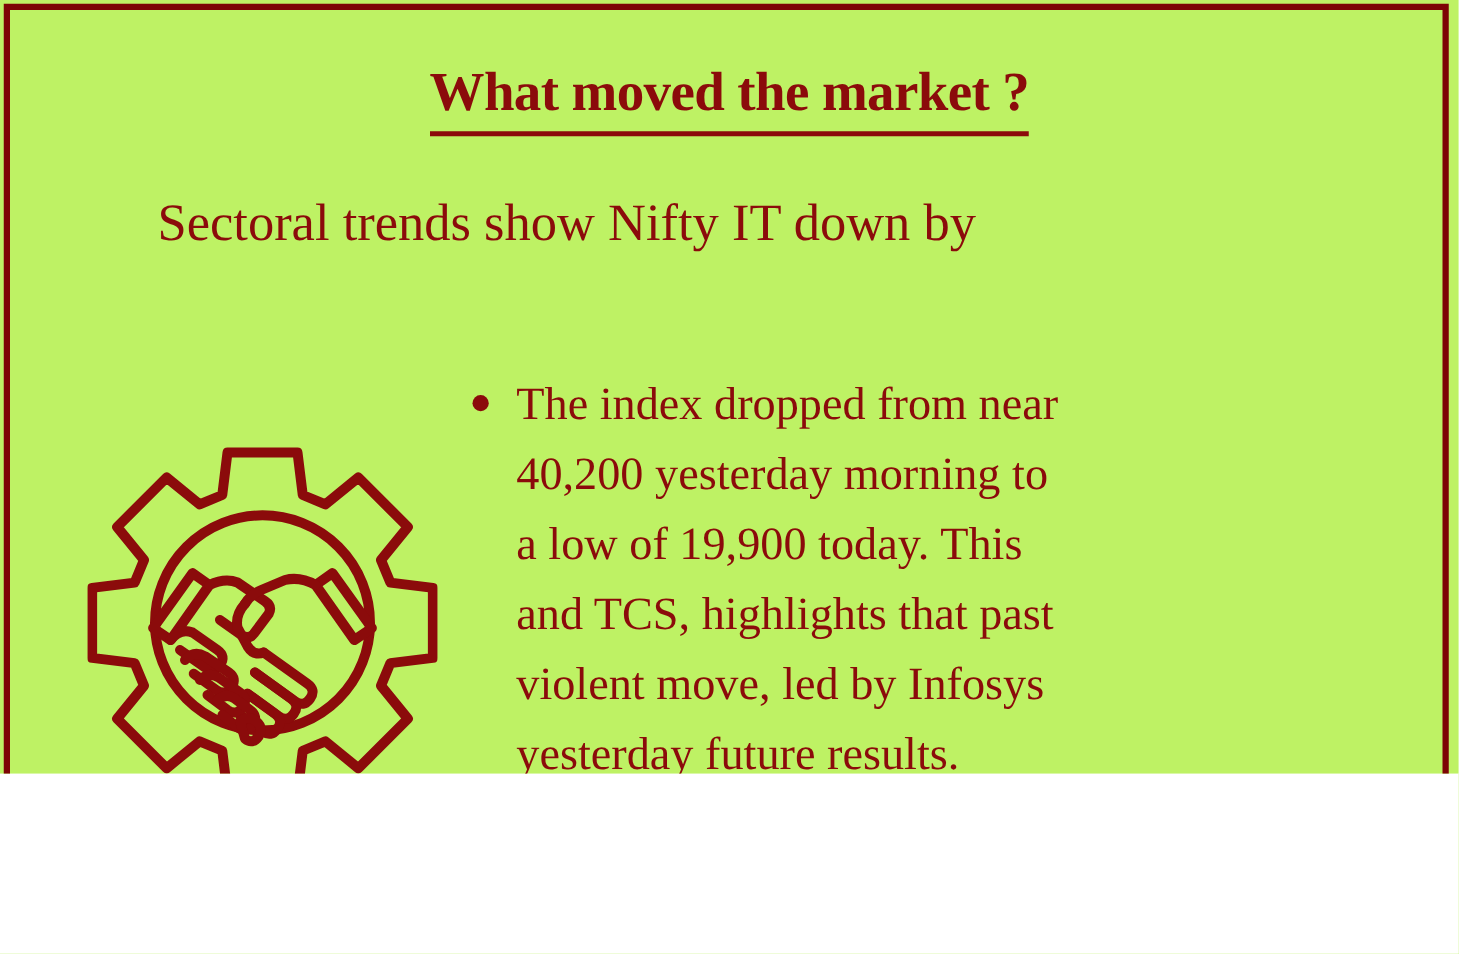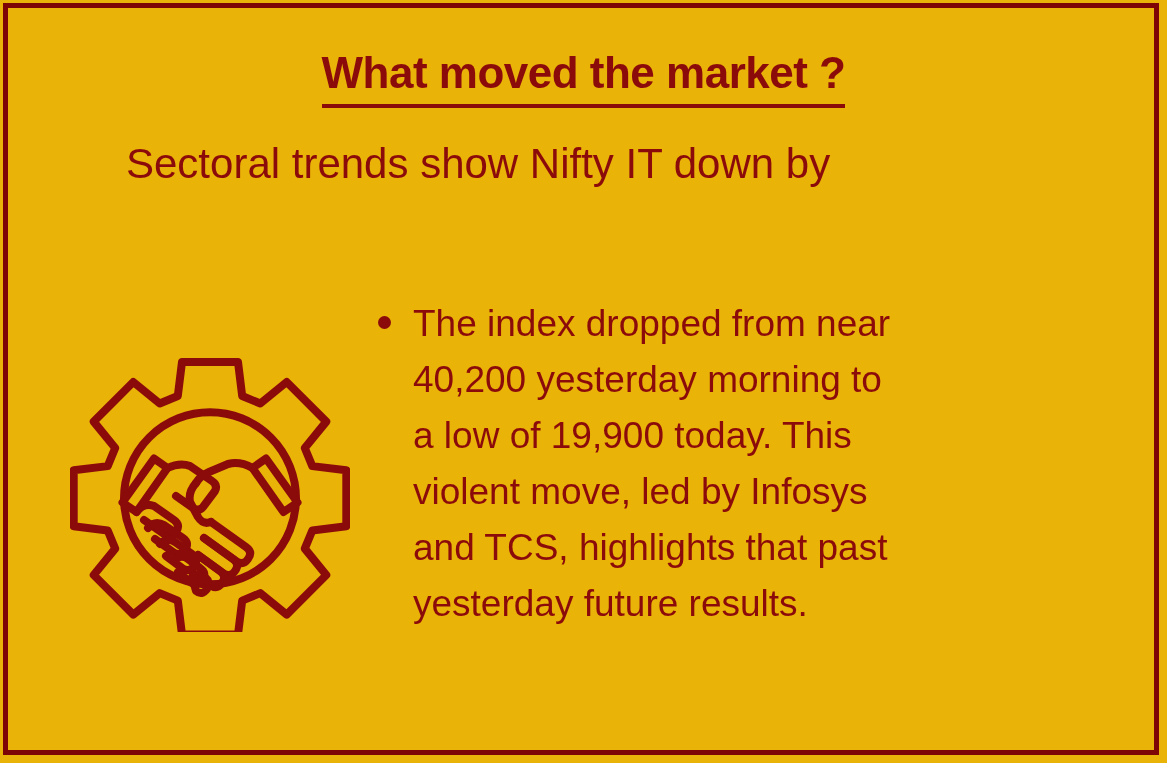--- a/index.html
+++ b/index.html
@@ -3,24 +3,24 @@
 <meta charset="utf-8">
 <style>
   html, body {
     margin: 0;
     padding: 0;
     background: #ffffff;
   }
   .slide {
     position: relative;
     width: 1167px;
-    height: 763px;
-    background: #eab308;
+    height: 619px;
+    background: #bef264;
     overflow: hidden;
-    font-family: Liberation Sans, sans-serif;
+    font-family: Liberation Serif, serif;
   }
   .frame-border {
     position: absolute;
     left: 3px;
     top: 3px;
     width: 1156px;
     height: 752px;
     border: 5px solid #7d0505;
     box-sizing: border-box;
     pointer-events: none;
@@ -38,21 +38,21 @@
     white-space: nowrap;
   }
   .title-text {
     display: inline-block;
     padding-bottom: 6px;
     border-bottom: 4px solid #8b0b0b;
   }
   .subtitle {
     position: absolute;
     left: 126px;
-    top: 136px;
+    top: 152px;
     width: 900px;
     font-size: 42px;
     line-height: 55px;
     color: #8b0b0b;
   }
   .subtitle .ln {
     display: block;
     white-space: nowrap;
   }
   .icon-wrap {
@@ -159,20 +159,20 @@
 
   <div class="bullet-block">
     <div class="bullet-row">
       <div class="bullet-dot">
           <span></span>
         </div>
       <div class="bullet-text">
         <span class="ln">The index dropped from near</span>
         <span class="ln">40,200 yesterday morning to</span>
         <span class="ln">a low of 19,900 today. This</span>
+        <span class="ln">and TCS, highlights that past</span>
         <span class="ln">violent move, led by Infosys</span>
-        <span class="ln">and TCS, highlights that past</span>
         <span class="ln">yesterday future results.</span>
       </div>
     </div>
   </div>
 
 </div>
 
 </body></html>

